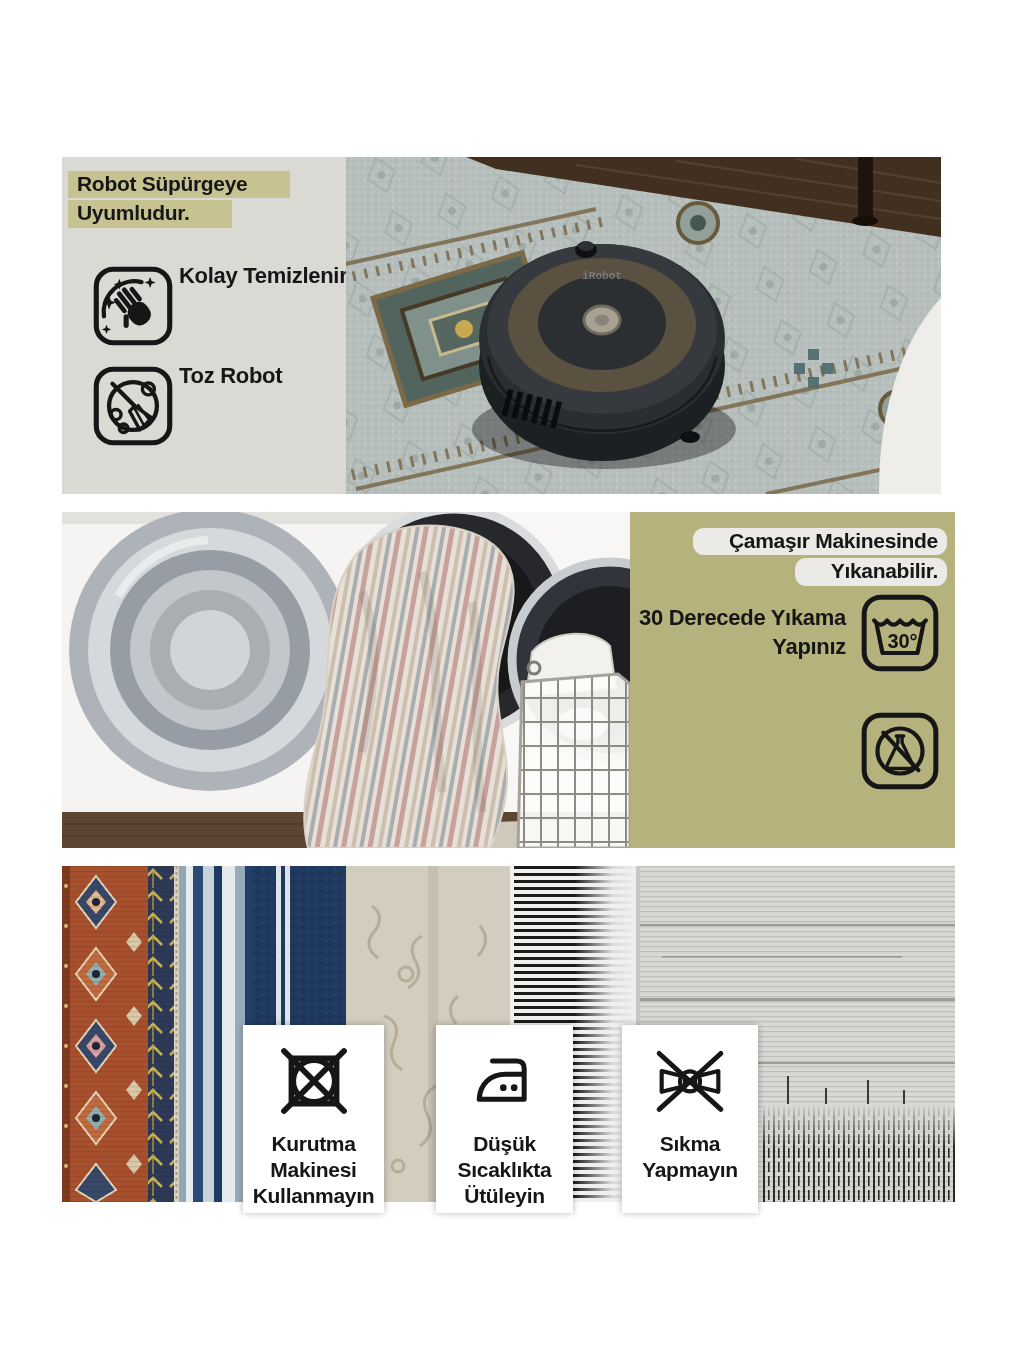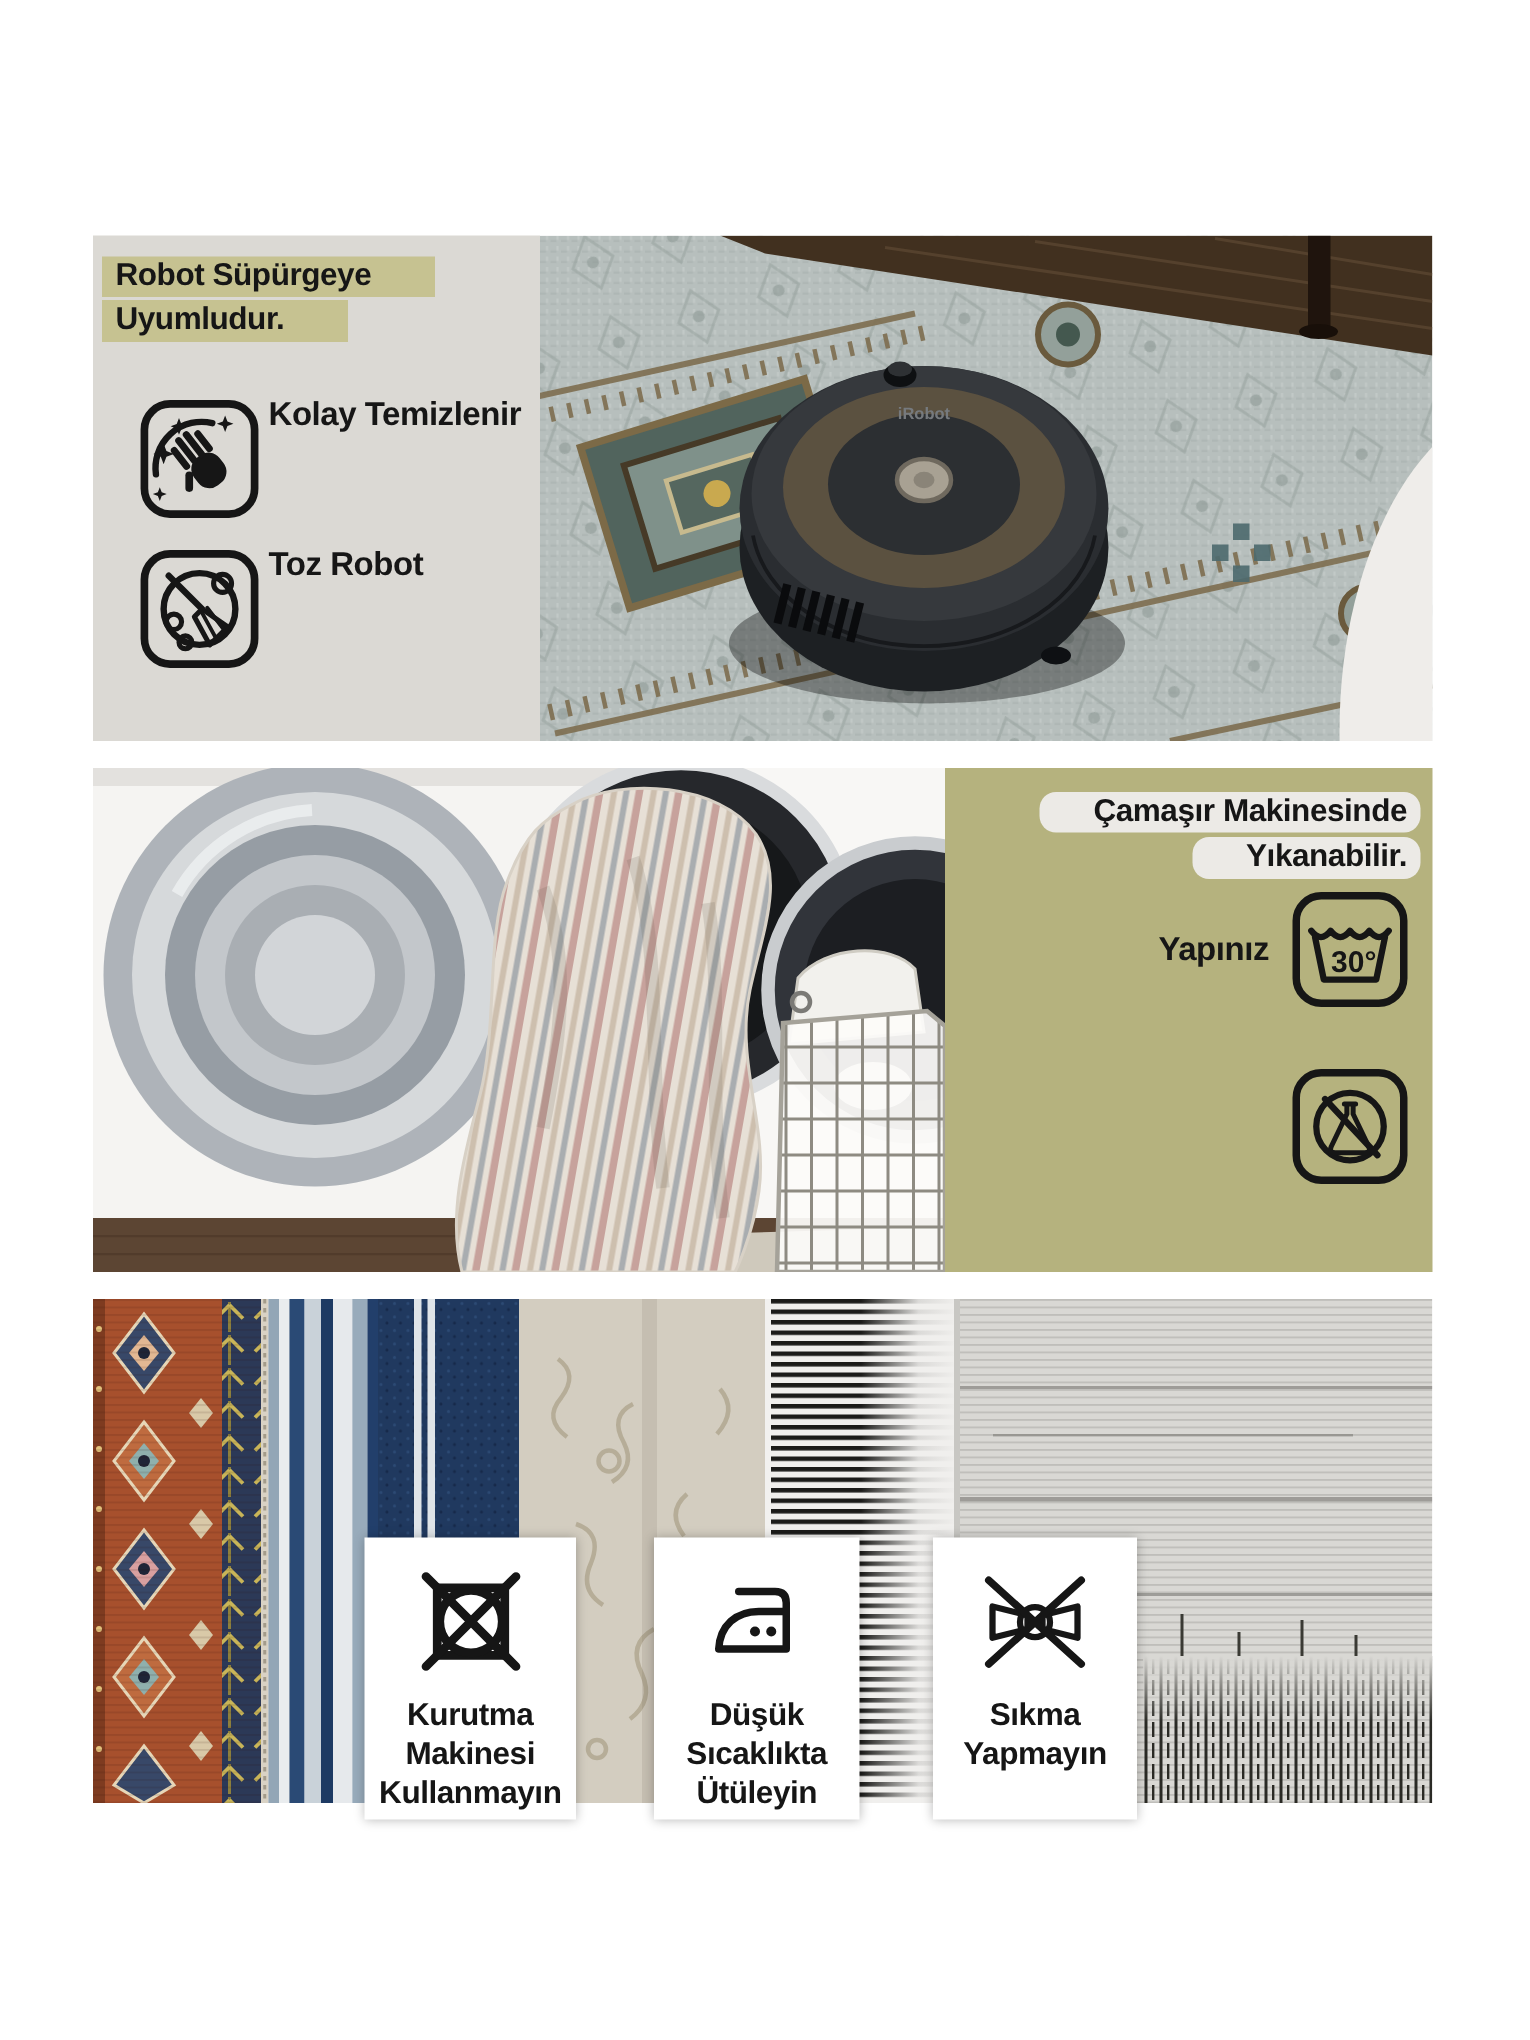--- a/index.html
+++ b/index.html
@@ -7,21 +7,21 @@
     --panel-olive:#b5b27e; --highlight-light:#eceae6; --ink:#161616; --card-bg:#ffffff;
   }
   *{margin:0;padding:0;box-sizing:border-box}
   body{background:var(--page-bg);font-family:"Liberation Sans",sans-serif;color:var(--ink);}
   .page{position:relative;width:1020px;height:1360px;background:var(--page-bg);overflow:hidden;}
   .sec{position:absolute;left:62px;width:893px;}
   .sec1{top:157px;height:337px;}
   .sec2{top:512px;height:336px;}
   .sec3{top:866px;height:336px;overflow:visible;}
   .panel1{position:absolute;left:0;top:0;width:298px;height:100%;background:var(--panel-gray);}
-  .photo1{position:absolute;left:298px;top:0;width:595px;height:337px;overflow:hidden;}
+  .photo1{position:absolute;left:284px;top:0;width:595px;height:337px;overflow:hidden;font-family:Liberation Mono, monospace;}
   .photo2{position:absolute;left:0;top:0;width:568px;height:336px;overflow:hidden;}
   .panel2{position:absolute;left:568px;top:0;width:325px;height:100%;background:var(--panel-olive);}
   .photo3{position:absolute;left:0;top:0;width:893px;height:336px;overflow:hidden;}
   svg{display:block}
   .ol{fill:none;stroke:var(--ink);stroke-width:6;stroke-linecap:round;stroke-linejoin:round}
   .s3{stroke-width:3}.s4{stroke-width:4}.s5{stroke-width:5}.s7{stroke-width:7}
   
   .r-head{position:absolute;left:6px;top:14px;text-align:center;}
   .r-head .hl{display:table;background:var(--highlight-olive);color:var(--ink);
     font-size:21px;font-weight:700;line-height:1.06;letter-spacing:-0.3px;
@@ -238,20 +238,21 @@
     </div>
 
     <div class="panel2">
       <div class="w-head">
         <span class="hl">Çamaşır Makinesinde</span>
         <span class="hl">Yıkanabilir.</span>
       </div>
 
       <div class="w-feature" style="top:78px">
         <div class="lines">
+          <span class="line">30 Derecede Yıkama</span>
           <span class="line">Yapınız</span>
 
         </div>
         <svg width="80" height="86" viewBox="0 0 96 96">
           <rect x="5" y="5" width="86" height="86" rx="20" class="ol"></rect>
           <path class="ol s5" d="M17,33 q7.75,10 15.5,0 q7.75,10 15.5,0 q7.75,10 15.5,0 q7.75,10 15.5,0"></path>
           <path class="ol s5" d="M20,38 L27,72 L69,72 L76,38"></path>
           <text x="51" y="66" text-anchor="middle" font-size="24" font-weight="700" fill="#161616">30°</text>
         </svg>
       </div>

